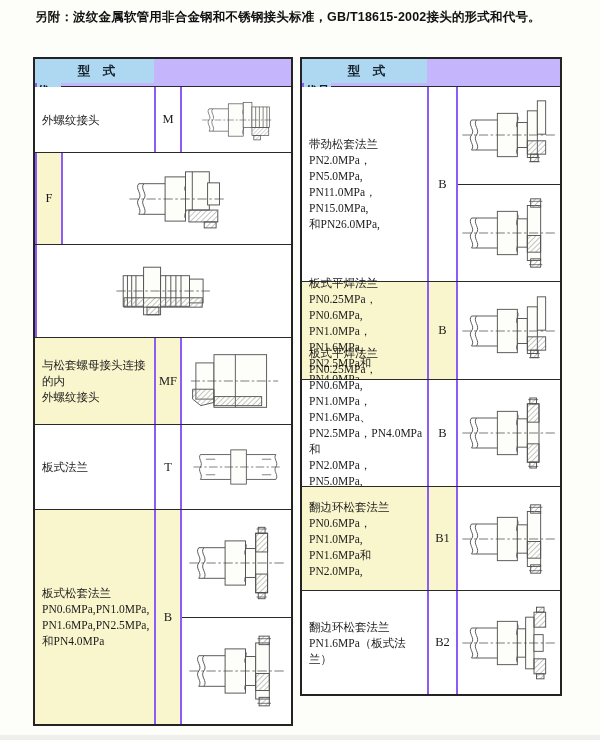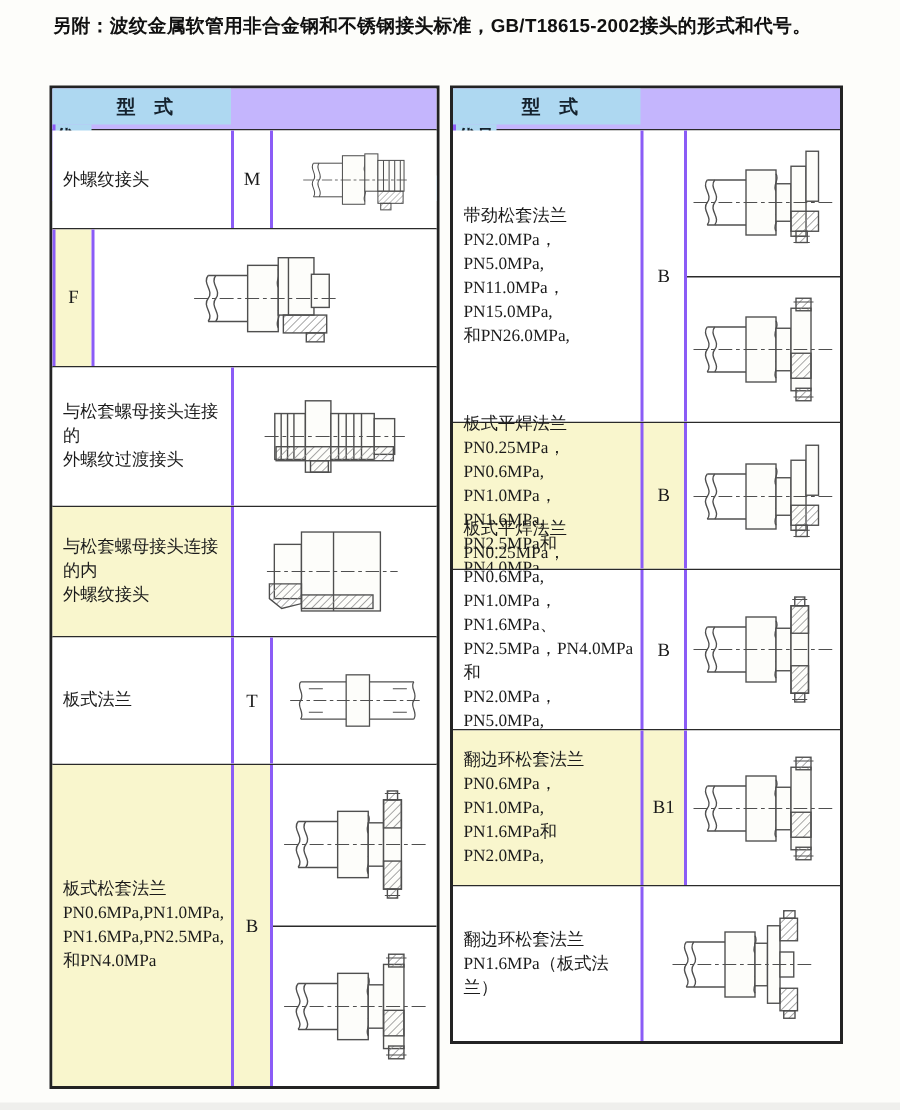--- a/index.html
+++ b/index.html
@@ -198,32 +198,31 @@
     <div class="trow hl" style="height:92px">
       <div class="cell c-code">F</div>
       <div class="cell c-diag">
         <svg class="diag" width="102" height="78" viewBox="0 0 120 90">
             <use href="#fit-f"></use>
           </svg>
       </div>
     </div>
 
     <div class="trow" style="height:93px">
-      <div class="cell c-type">与松套螺母接头连接的
-外螺纹过渡接头</div>
       <div class="cell c-diag">
         <svg class="diag" width="102" height="78" viewBox="0 0 120 90">
             <use href="#fit-mm"></use>
           </svg>
       </div>
     </div>
 
     <div class="trow hl" style="height:87px">
       <div class="cell c-type">与松套螺母接头连接的内
 外螺纹接头</div>
+      <div class="cell c-code">MF</div>
       <div class="cell c-diag">
         <svg class="diag" width="102" height="74" viewBox="0 0 120 90">
             <use href="#fit-mf"></use>
           </svg>
       </div>
     </div>
 
     <div class="trow" style="height:85px">
       <div class="cell c-type">板式法兰</div>
       <div class="cell c-code">T</div>
@@ -318,20 +317,21 @@
       <div class="cell c-diag">
         <svg class="diag" width="100" height="86" viewBox="0 0 120 90">
             <use href="#fit-flangeNeck"></use>
           </svg>
       </div>
     </div>
 
     <div class="trow" style="height:104px">
       <div class="cell c-type">翻边环松套法兰
 PN1.6MPa（板式法兰）</div>
+      <div class="cell c-code">B2</div>
       <div class="cell c-diag">
         <svg class="diag" width="100" height="86" viewBox="0 0 120 90">
             <use href="#fit-flangeCollar"></use>
           </svg>
       </div>
     </div>
   </div>
 
 </div>
 

